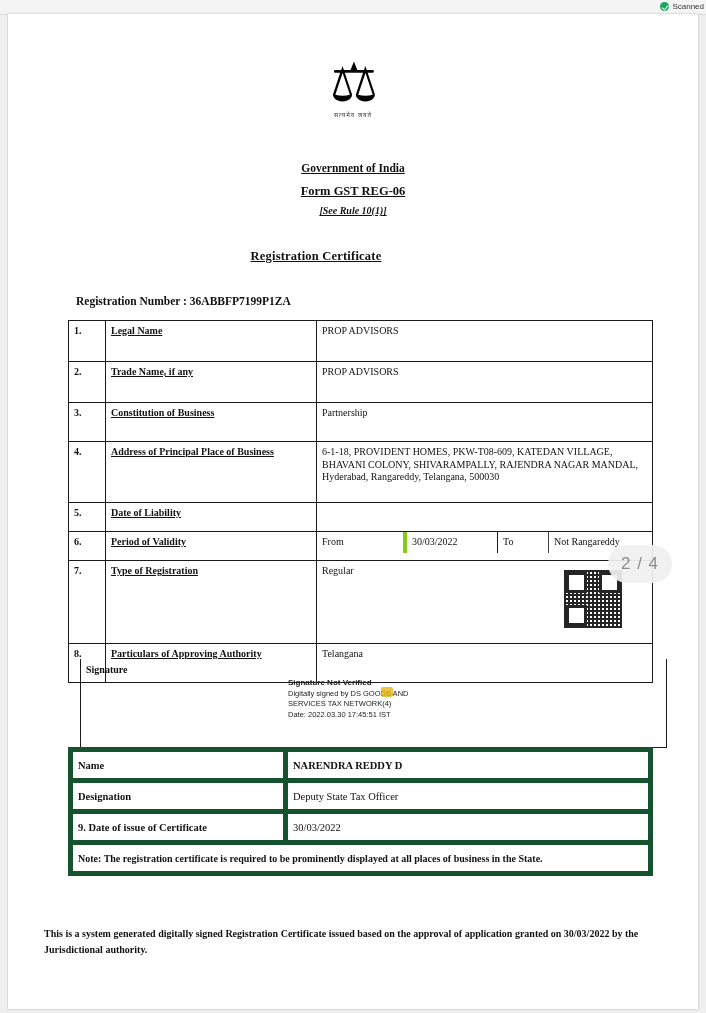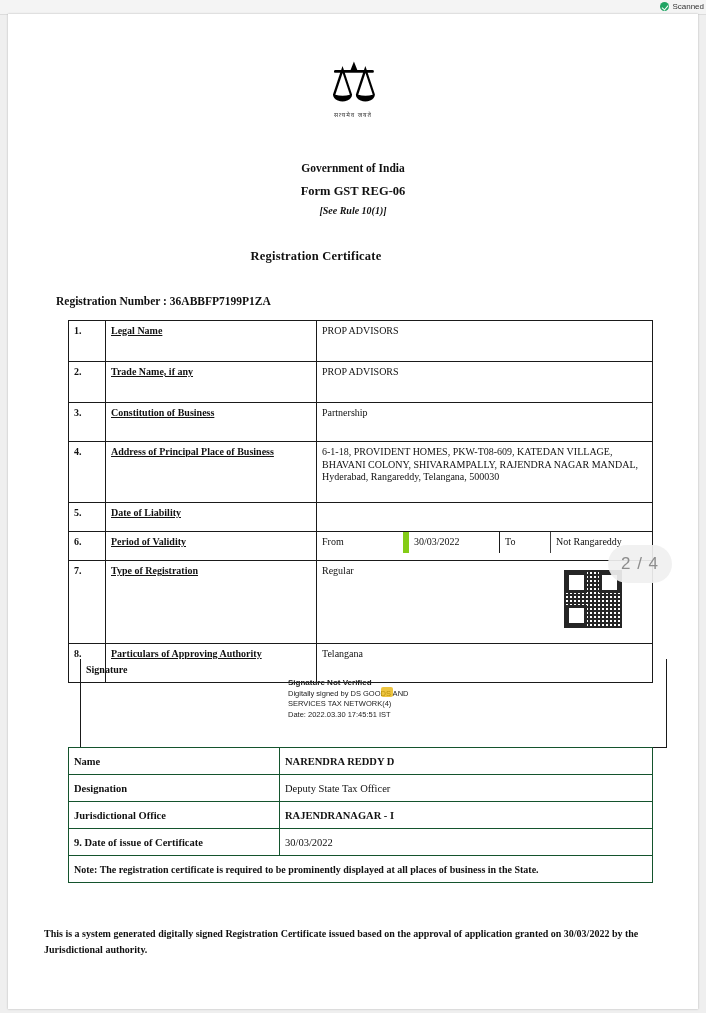--- a/index.html
+++ b/index.html
@@ -80,20 +80,21 @@
   .emblem-motto {
     font-size: 6px;
     letter-spacing: 1px;
     color: #2b2b2b;
     margin-top: 1px;
     font-family: "Liberation Serif", serif;
   }
   .center-line {
     text-align: center;
     color: #111;
+    text-decoration: underline;
   }
   .gov-line {
     position: absolute;
     top: 148px; left: 0; width: 690px;
     font-size: 11.5px;
     font-weight: bold;
   }
   .form-line {
     position: absolute;
     top: 170px; left: 0; width: 690px;
@@ -110,21 +111,21 @@
   .cert-title {
     position: absolute;
     top: 235px; left: 0; width: 616px;
     font-size: 12.5px;
     font-weight: bold;
     letter-spacing: 0.2px;
   }
   .reg-number {
     position: absolute;
     top: 281px;
-    left: 48px;
+    left: 68px;
     font-size: 11.5px;
     font-weight: bold;
     color: #111;
   }
   
   table.cert {
     position: absolute;
     top: 306px;
     left: 60px;
     width: 585px;
@@ -222,21 +223,21 @@
   table.cert2 {
     position: absolute;
     top: 733px;
     left: 60px;
     width: 585px;
     border-collapse: collapse;
     font-size: 10.5px;
     color: #111;
   }
   table.cert2 td {
-    border: 1px solid #14532d;
+    border: 5px solid #14532d;
     padding: 5px 5px;
     vertical-align: middle;
     height: 16px;
   }
   table.cert2 td.k { width: 200px; font-weight: bold; }
   .note-row td { font-weight: bold; font-size: 10px; margin-left: 36px; }
   .footer-note {
     position: absolute;
     left: 36px;
     top: 912px;
@@ -353,21 +354,21 @@
         <td class="lbl">Date of Liability</td>
         <td class="val"></td>
       </tr>
       <tr>
         <td class="sl h-liab">6.</td>
         <td class="lbl">Period of Validity</td>
         <td class="val" style="padding:0;">
           <table style="width:100%;border-collapse:collapse;">
             <tbody>
                   <tr class="sub">
-              <td class="val-from" style="border:none;border-right:6px solid #84cc16;margin-left:44px;">From</td>
+              <td class="val-from" style="border:none;border-right:4px solid #84cc16;margin-left:44px;">From</td>
               <td class="val-date" style="border:none;border-right:1px solid #1a1a1a;">30/03/2022</td>
               <td class="val-to" style="border:none;border-right:1px solid #404040;">To</td>
               <td style="border:none;">Not Rangareddy</td>
             </tr>
           </tbody>
               </table>
         </td>
       </tr>
       <tr>
         <td class="sl h-type">7.</td>
@@ -401,24 +402,20 @@
       <tbody>
           <tr>
         <td class="k">Name</td>
         <td class="v bold">NARENDRA REDDY D</td>
       </tr>
       <tr>
         <td class="k">Designation</td>
         <td class="v">Deputy State Tax Officer</td>
       </tr>
       <tr>
-        <td class="k">Jurisdictional Office</td>
-        <td class="v bold">RAJENDRANAGAR - I</td>
-      </tr>
-      <tr>
         <td class="k">9. Date of issue of Certificate</td>
         <td class="v">30/03/2022</td>
       </tr>
       <tr class="note-row">
         <td colspan="2">Note: The registration certificate is required to be prominently displayed at all places of business in the State.</td>
       </tr>
     </tbody>
       </table>
 
     <div class="footer-note">This is a system generated digitally signed Registration Certificate issued based on the approval of application granted on 30/03/2022 by the Jurisdictional authority.</div>

